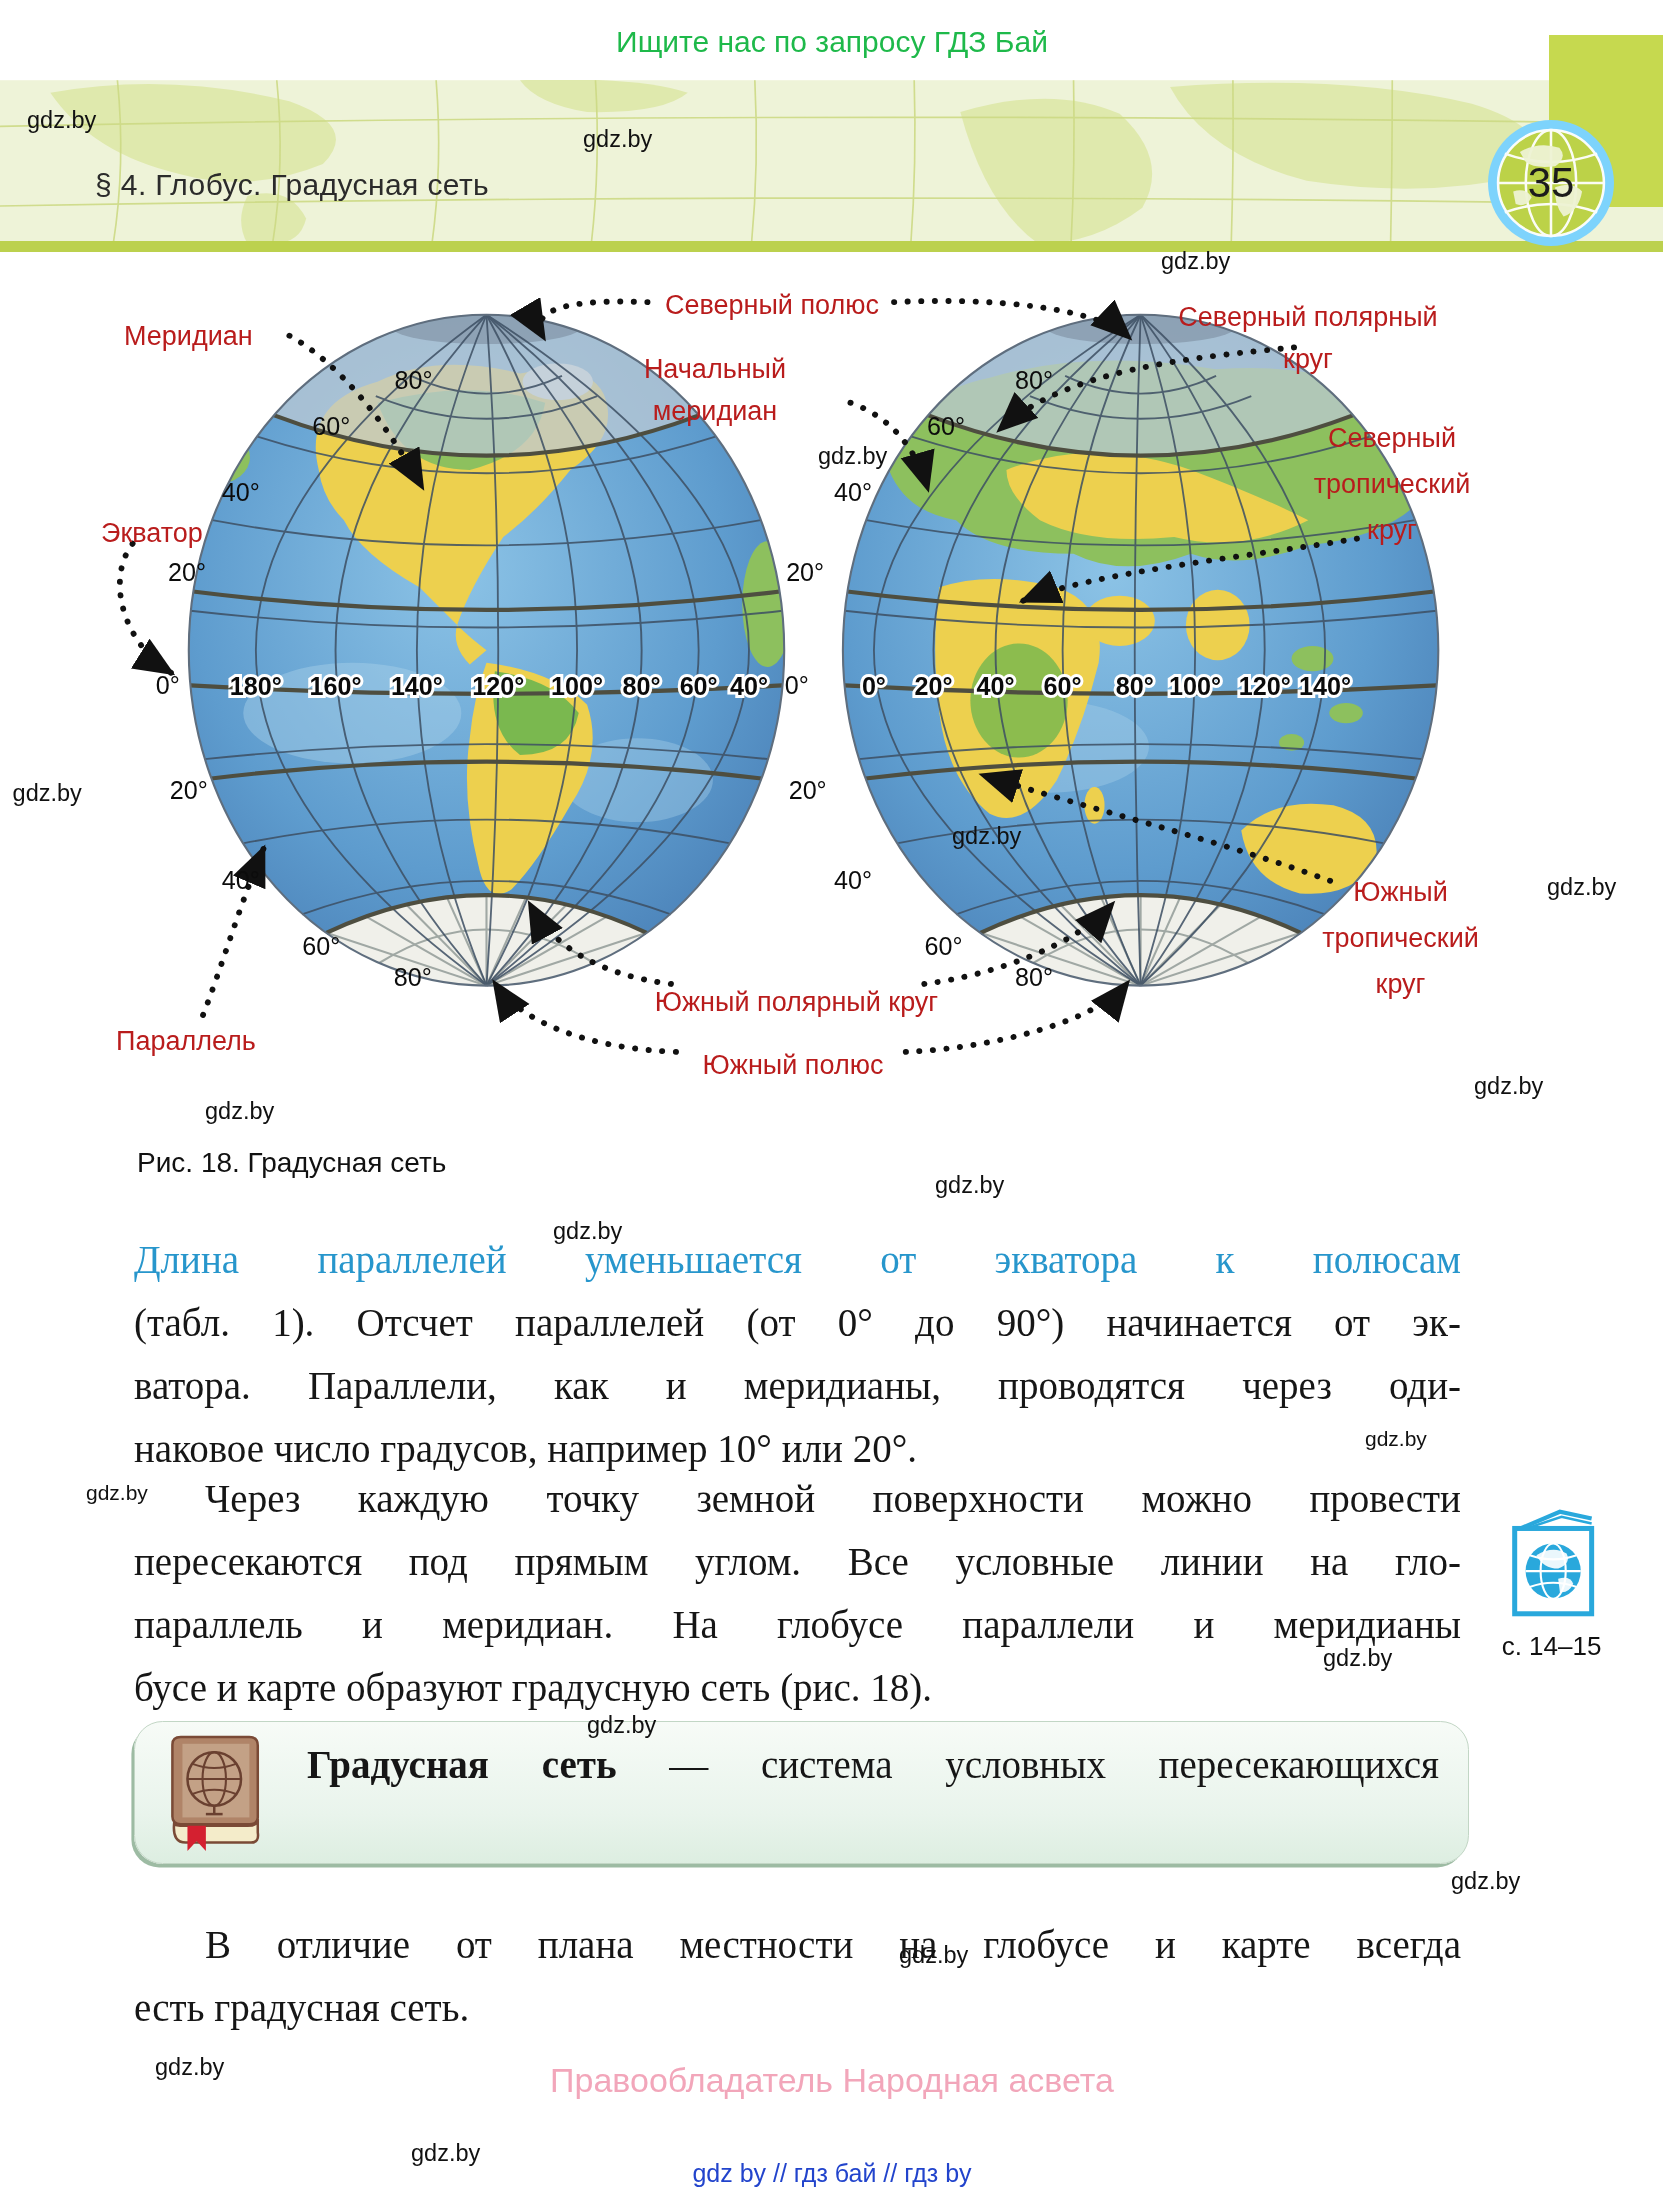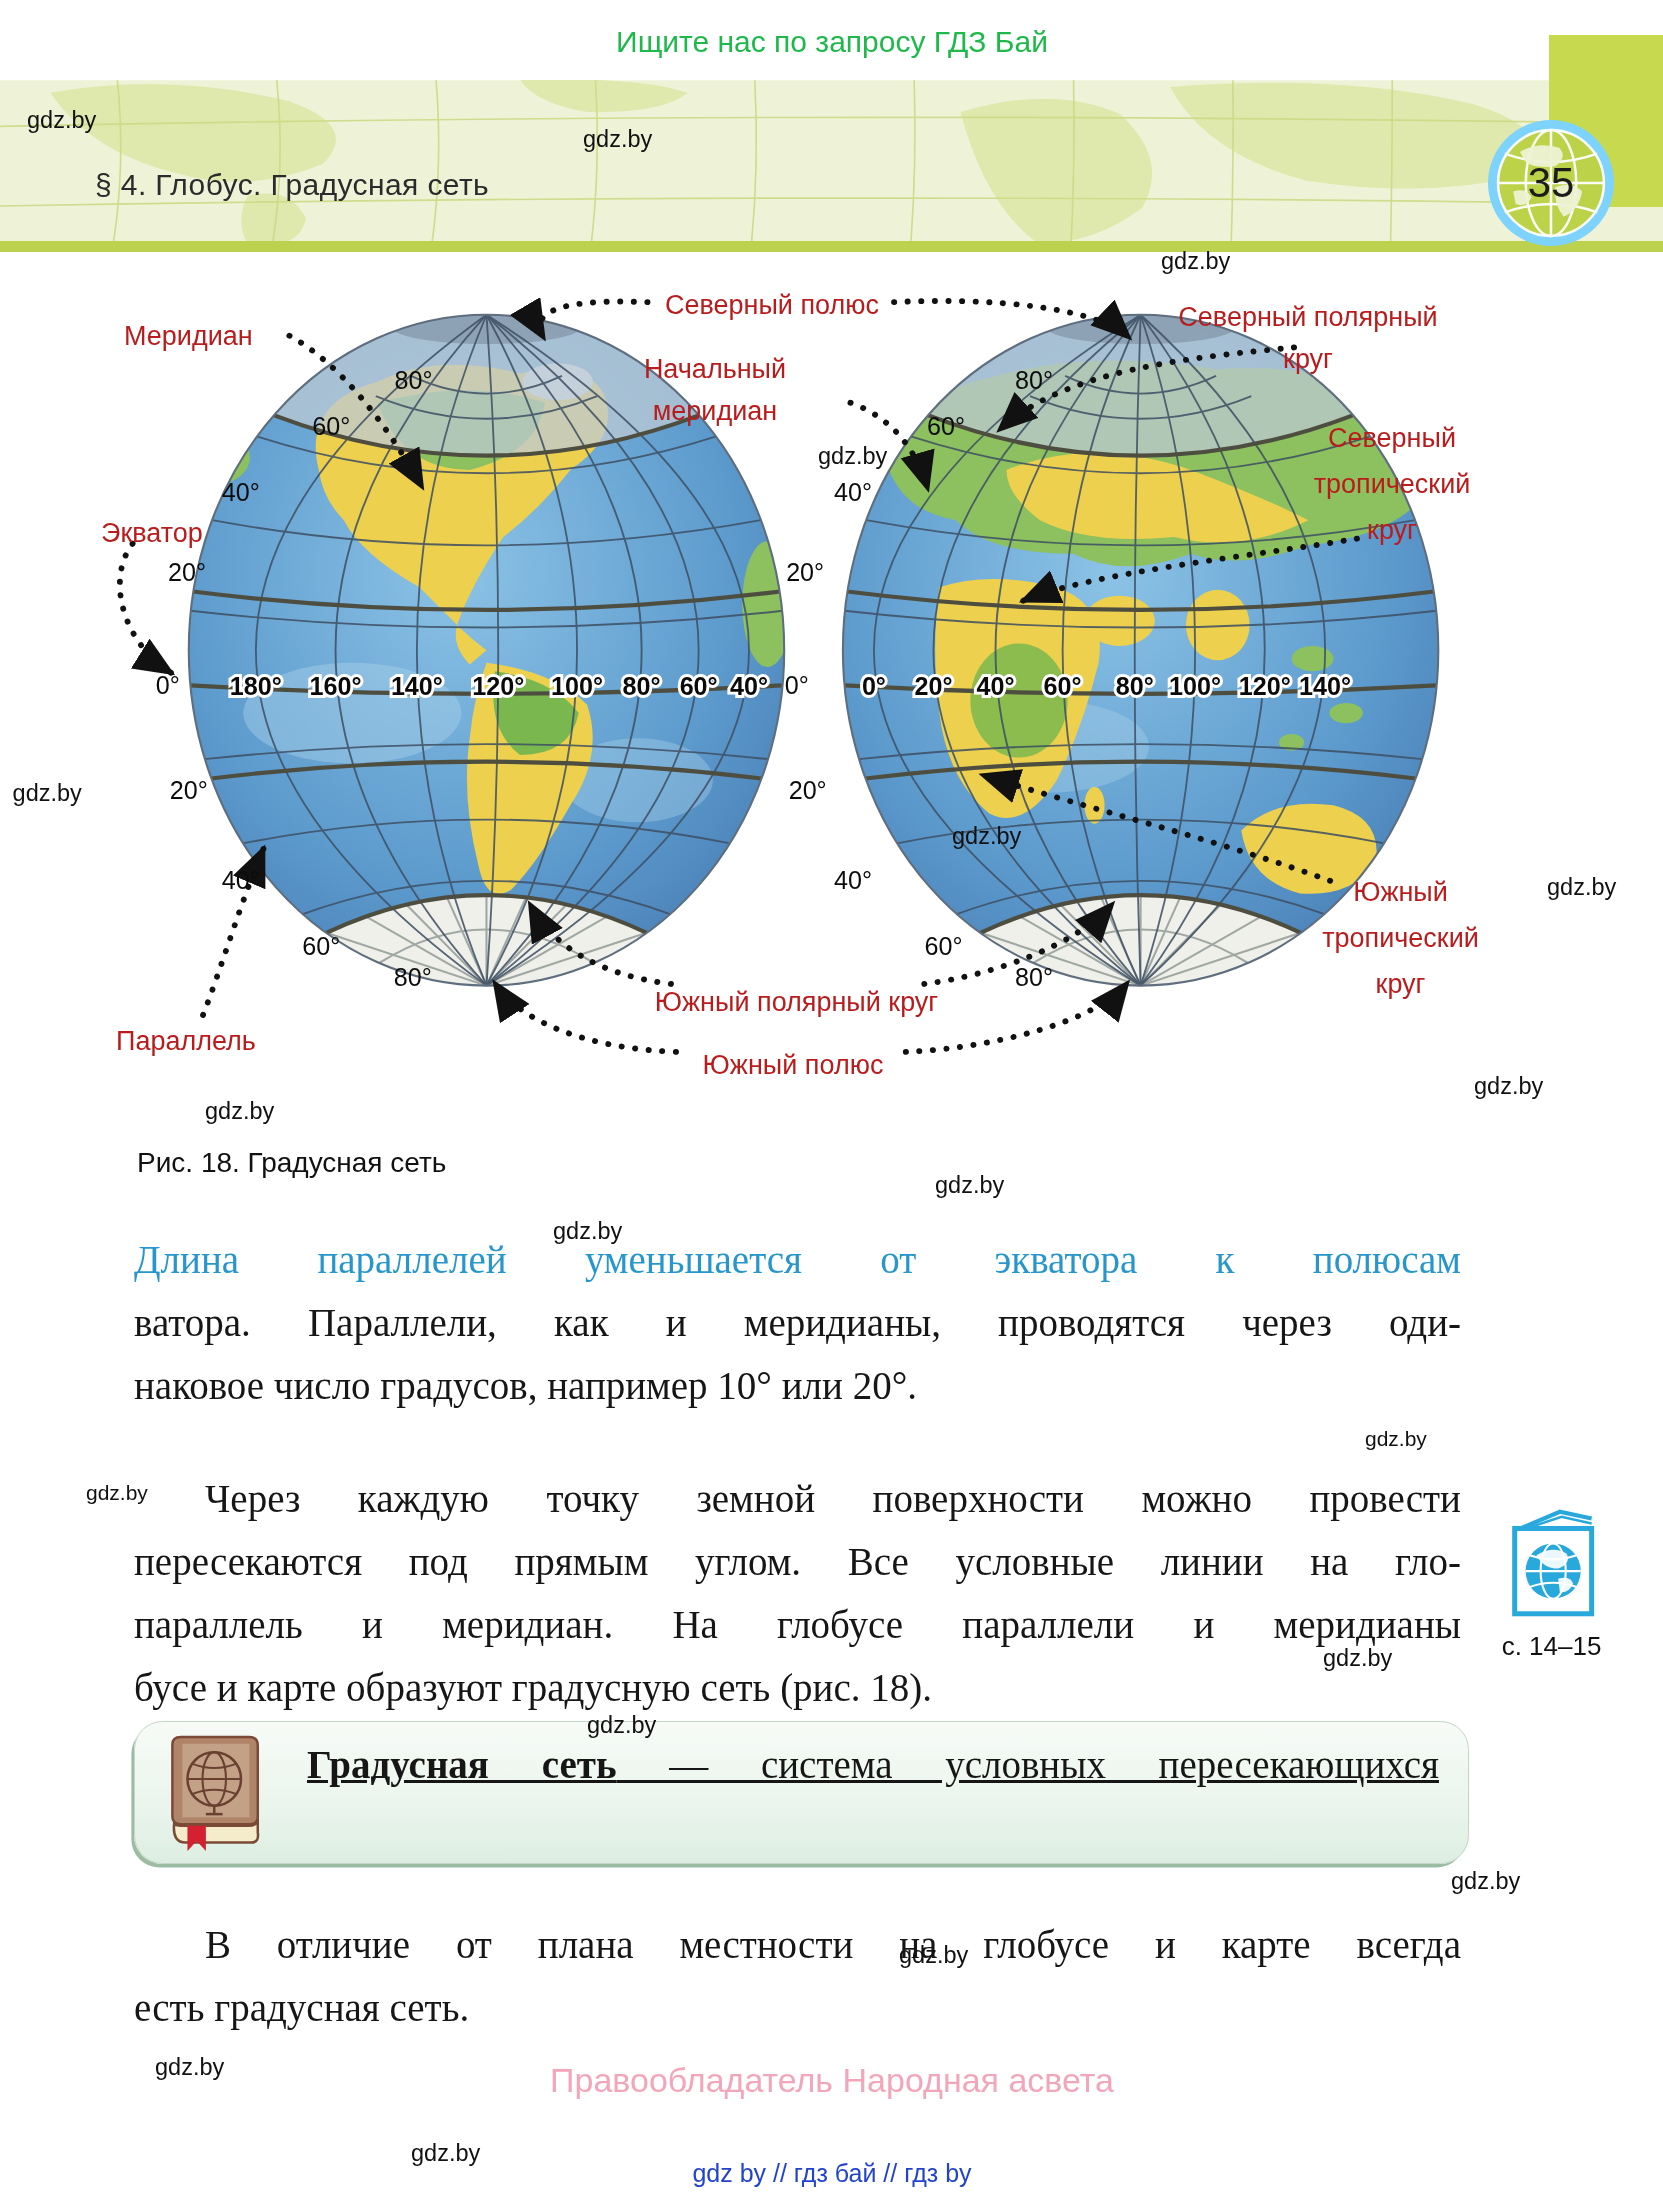--- a/index.html
+++ b/index.html
@@ -321,20 +321,21 @@
       <div>Южный</div>
       <div>тропический</div>
       <div>круг</div>
     </div>
   </div>
 
   <div class="abs caption">Рис. 18. Градусная сеть</div>
 
   <div class="abs para bodytext" style="top:1228px;">
     <div class="tline blue">Длина параллелей уменьшается от экватора к полюсам</div>
+    <div class="tline">(табл. 1). Отсчет параллелей (от 0° до 90°) начинается от эк-</div>
     <div class="tline">ватора. Параллели, как и меридианы, проводятся через оди-</div>
     <div class="tline last">наковое число градусов, например 10° или 20°.</div>
   </div>
 
   <div class="abs para bodytext" style="top:1467px;">
     <div class="tline" style="text-indent:71px;">Через каждую точку земной поверхности можно провести</div>
     <div class="tline">пересекаются под прямым углом. Все условные линии на гло-</div>
     <div class="tline">параллель и меридиан. На глобусе параллели и меридианы</div>
     <div class="tline last">бусе и карте образуют градусную сеть (рис. 18).</div>
   </div>
@@ -366,21 +367,21 @@
         <path d="M34,112 L34,142 L45,130 L56,142 L56,112 Z" fill="#d42030"></path>
         <circle cx="66" cy="56" r="32" fill="none" stroke="#6a4030" stroke-width="3"></circle>
         <ellipse cx="66" cy="56" rx="14" ry="32" fill="none" stroke="#6a4030" stroke-width="2.5"></ellipse>
         <line x1="34" y1="56" x2="98" y2="56" stroke="#6a4030" stroke-width="2.5"></line>
         <path d="M40,38 Q66,48 92,38" fill="none" stroke="#6a4030" stroke-width="2.5"></path>
         <path d="M40,74 Q66,64 92,74" fill="none" stroke="#6a4030" stroke-width="2.5"></path>
         <line x1="66" y1="88" x2="66" y2="98" stroke="#6a4030" stroke-width="3"></line>
         <line x1="56" y1="98" x2="76" y2="98" stroke="#6a4030" stroke-width="3"></line>
       </svg>
     </div>
-    <div class="defline" style="top:13.4px;text-align:justify;text-align-last:justify;white-space:nowrap;text-decoration:underline;">
+    <div class="defline" style="top:13.4px;text-align:justify;text-align-last:justify;white-space:nowrap;">
       <b>Градусная сеть</b><span> — система условных пересекающихся</span>
     </div>
   </div>
 
   <div class="abs para bodytext" style="top:1913px;">
     <div class="tline" style="text-indent:71px;">В отличие от плана местности на глобусе и карте всегда</div>
     <div class="tline last">есть градусная сеть.</div>
   </div>
 
   <div class="abs links">gdz by  //  гдз бай  //  гдз by</div>

